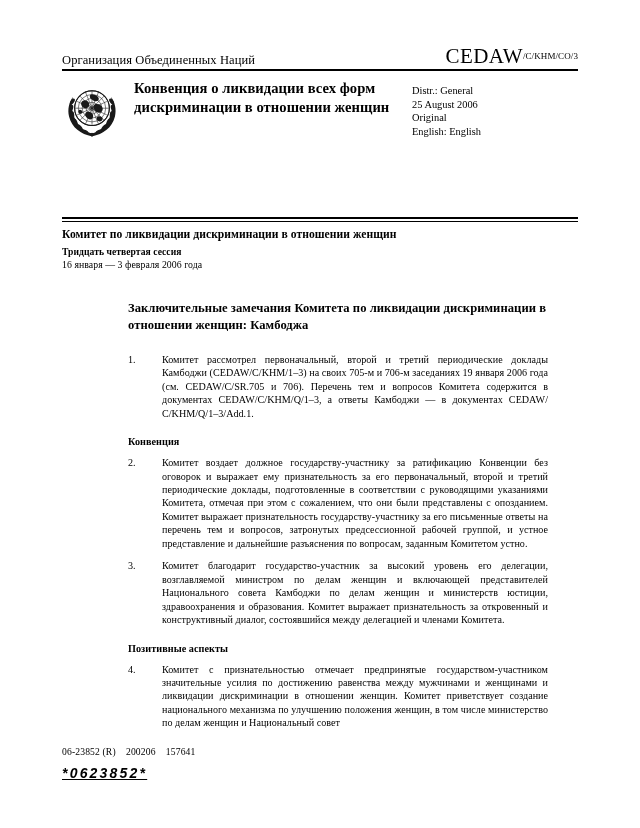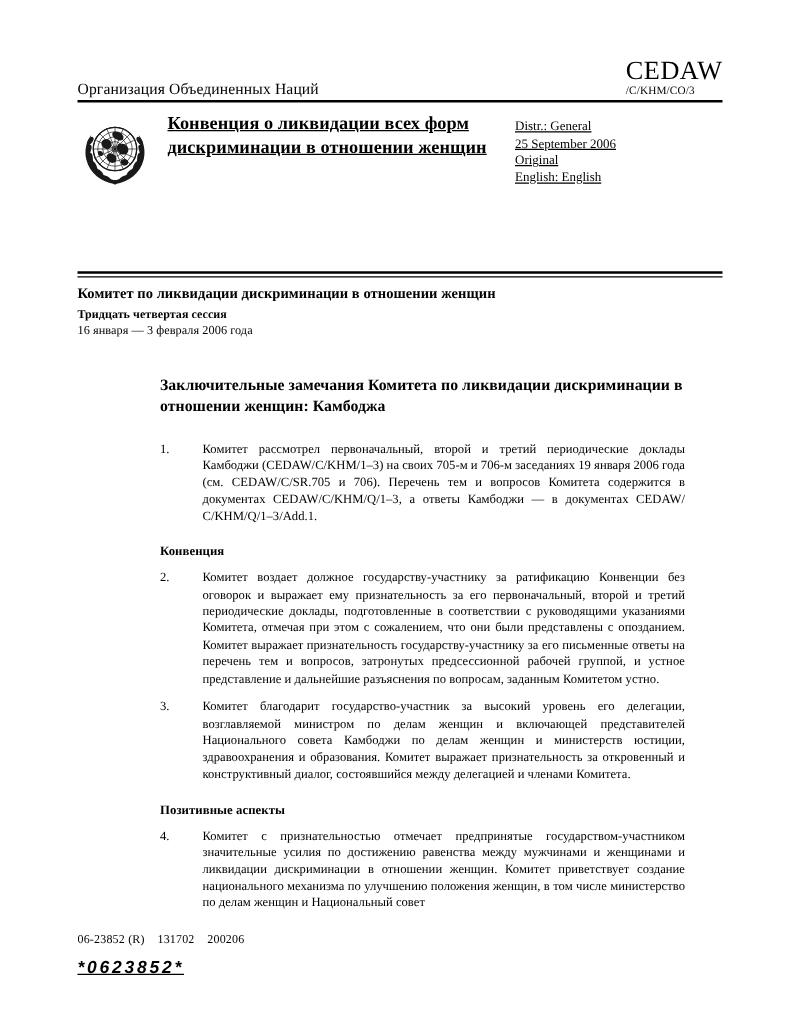--- a/index.html
+++ b/index.html
@@ -37,23 +37,22 @@
     padding-bottom: 2px;
   }
   .org-name {
     font-size: 12.5px;
     letter-spacing: 0.1px;
     line-height: 14px;
     white-space: nowrap;
   }
   .symbol-wrap {
     display: flex;
-    align-items: flex-start;
+    align-items: center;
     white-space: nowrap;
-    flex-direction: column;
   }
   .symbol-main {
     font-size: 21px;
     letter-spacing: 0.4px;
     line-height: 21px;
   }
   .symbol-suffix {
     font-size: 9px;
     letter-spacing: 0.1px;
     line-height: 11px;
@@ -62,21 +61,20 @@
     border: 0;
     border-top: 2.2px solid #000;
     margin: 0;
     width: 516px;
   }
 
   .masthead-body {
     display: flex;
     align-items: flex-start;
     padding-top: 8px;
-    text-decoration: underline;
   }
   .emblem {
     width: 56px;
     height: 56px;
     flex: 0 0 56px;
     margin-top: 4px;
     margin-left: 2px;
   }
   .conv-title {
     margin-left: 14px;
@@ -275,21 +273,21 @@
             </g>
             <circle cx="50" cy="45" r="31" fill="none" stroke="#1a1a1a" stroke-width="1.8"></circle>
           </g>
         </svg>
       </div>
 
       <div class="conv-title">Конвенция о ликвидации всех форм дискриминации в отношении женщин</div>
 
       <div class="distr">
         <div>Distr.: General</div>
-        <div>25 September 2006</div>
+        <div>25 August 2006</div>
         <div>Original</div>
         <div>English: English</div>
       </div>
 
     </div>
   </div>
 
   <div class="committee-rules">
     <hr class="rule-thick">
     <hr class="rule-thin">
@@ -325,17 +323,17 @@
     <div class="section-heading">Позитивные аспекты</div>
 
     <div class="para">
       <div class="para-num">4.</div>
       <div class="para-body">Комитет с признательностью отмечает предпринятые государством-участником значительные усилия по достижению равенства между мужчинами и женщинами и ликвидации дискриминации в отношении женщин. Комитет приветствует создание национального механизма по улучшению положения женщин, в том числе министерство по делам женщин и Национальный совет</div>
     </div>
 
   </div>
 
   <div class="footer">
-    <div class="job-number">06-23852 (R)    131702    200206</div>
+    <div class="job-number">06-23852 (R)    200206    157641</div>
     <div class="barcode">*0623852*</div>
   </div>
 
 </div>
 
 </body></html>

